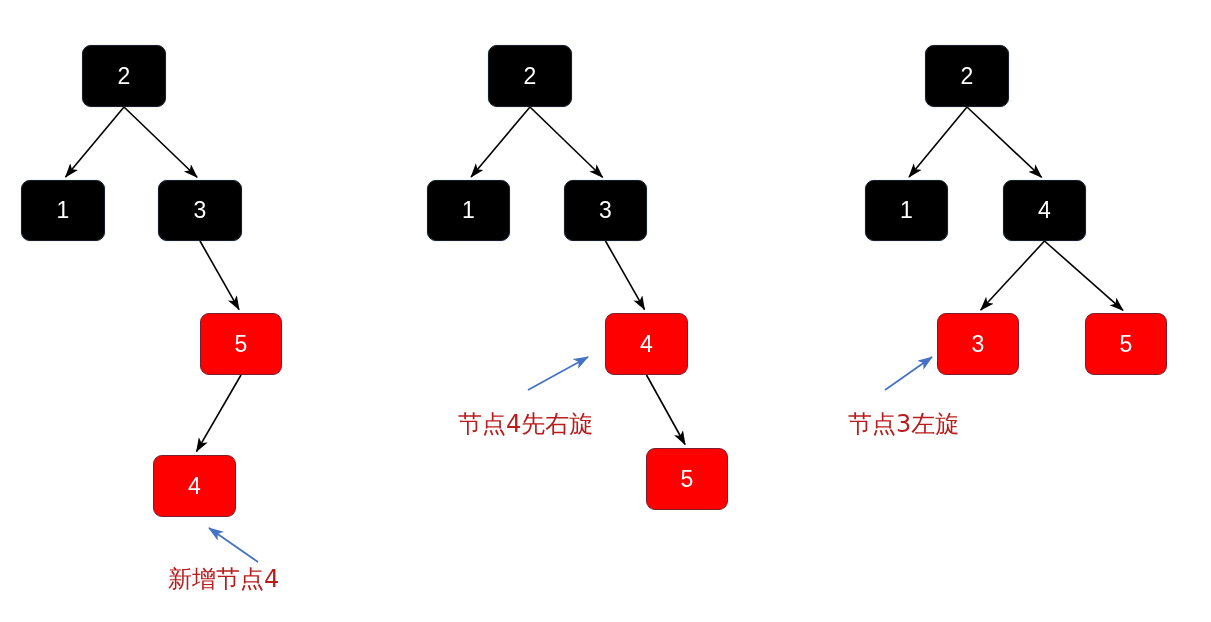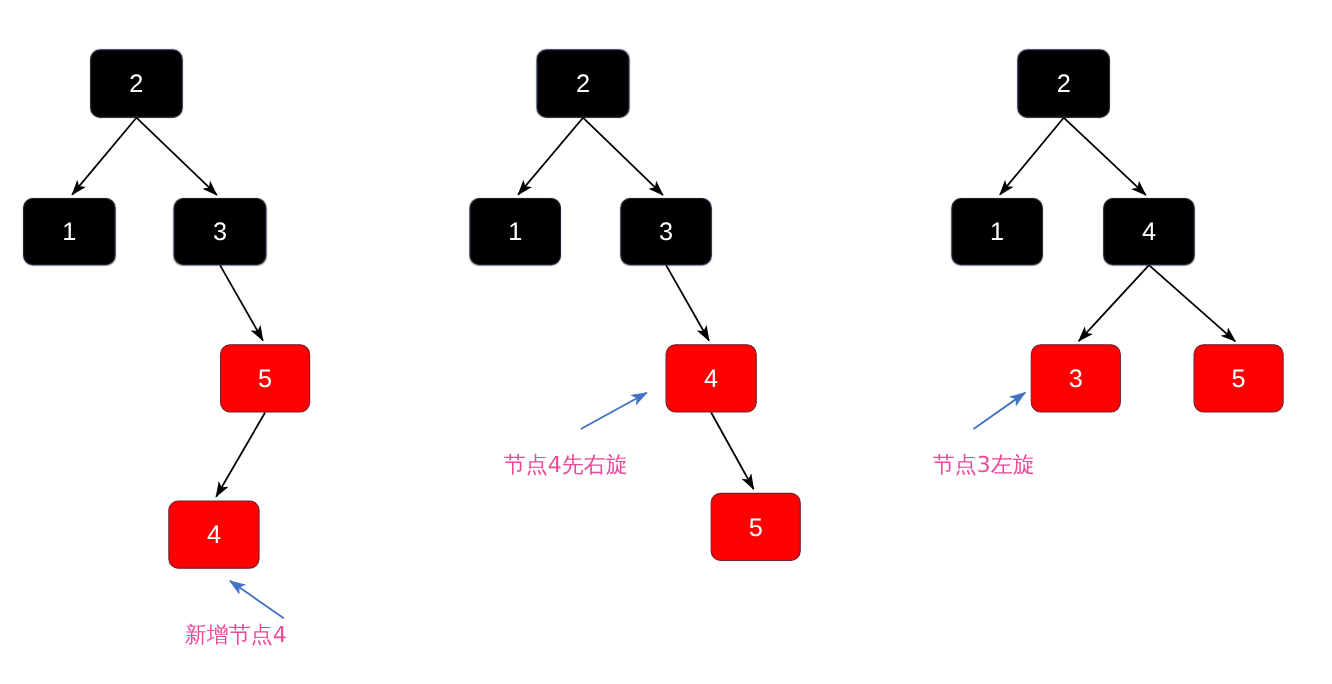--- a/index.html
+++ b/index.html
@@ -40,23 +40,23 @@
   }
   .node.red {
     background: #ff0000;
     border: 1.6px solid #7b1f2e;
   }
   .node-label {
     pointer-events: none;
   }
   .caption {
     position: absolute;
-    font-size: 20px;
+    font-size: 24px;
     line-height: 1.1;
-    color: #ec4899;
+    color: #b91c1c;
     white-space: nowrap;
     font-family: "DejaVu Sans", "Liberation Sans", sans-serif;
     user-select: none;
   }
   svg.edges {
     position: absolute;
     left: 0;
     top: 0;
     width: 1211px;
     height: 622px;

